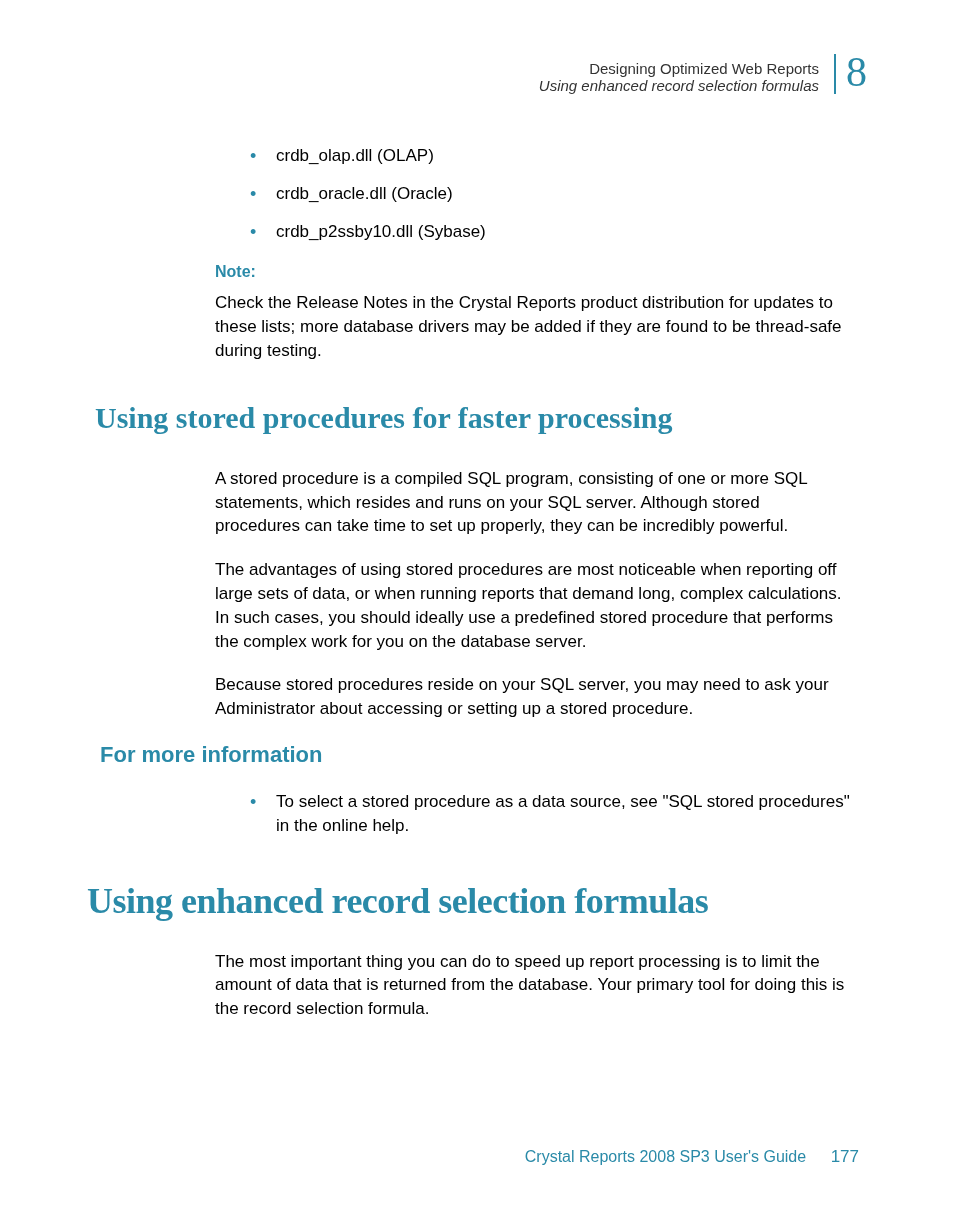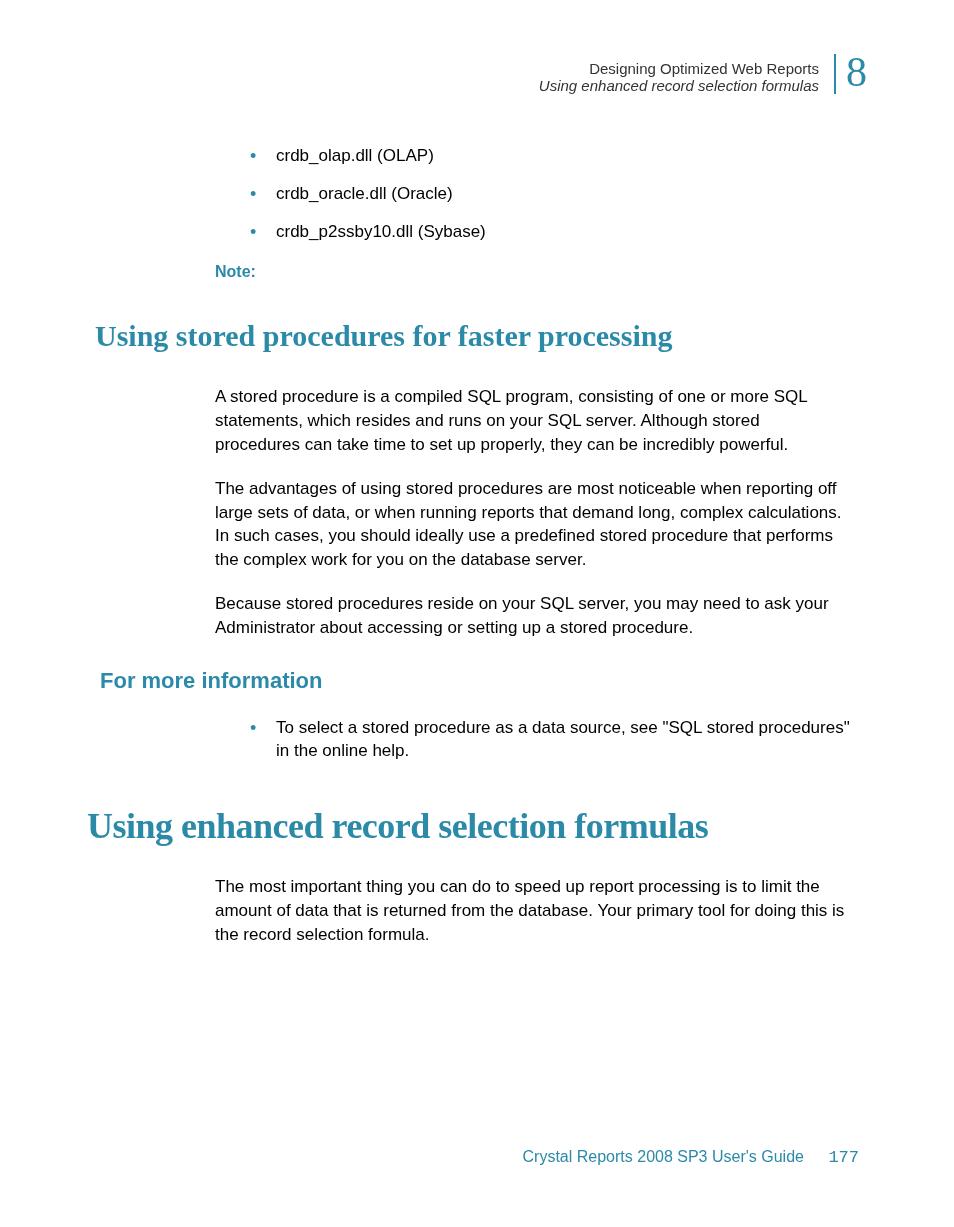--- a/index.html
+++ b/index.html
@@ -88,21 +88,21 @@
     font-size: 30px;
     font-weight: bold;
     margin-top: 38px;
     margin-bottom: 32px;
     margin-left: 0px;
   }
   .h3 {
     color: #2a8aa8;
     font-size: 22px;
     font-weight: bold;
-    margin-top: 28px;
+    margin-top: 21px;
     margin-bottom: 22px;
     margin-left: 5px;
   }
   .h1 {
     font-family: Georgia, 'Times New Roman', serif;
     color: #2a8aa8;
     font-size: 36px;
     font-weight: bold;
     margin-top: 42px;
     margin-bottom: 28px;
@@ -116,21 +116,20 @@
   .footer {
     position: absolute;
     bottom: 60px;
     right: 95px;
     font-size: 16px;
     color: #2a8aa8;
   }
   .footer .pagenum {
     margin-left: 20px;
     font-size: 17px;
-    font-family: Liberation Mono, monospace;
   }
 </style>
 </head>
 <body>
 
 <div class="page">
 
   <div class="header-area">
     <div class="header-line1">Designing Optimized Web Reports</div>
     <div class="header-line2">Using enhanced record selection formulas</div>
@@ -138,20 +137,21 @@
     <div class="chapter-num">8</div>
   </div>
 
   <ul class="bullet-list">
     <li>crdb_olap.dll (OLAP)</li>
     <li>crdb_oracle.dll (Oracle)</li>
     <li>crdb_p2ssby10.dll (Sybase)</li>
   </ul>
 
   <div class="note-label">Note:</div>
+  <div class="body-text">Check the Release Notes in the Crystal Reports product distribution for updates to these lists; more database drivers may be added if they are found to be thread-safe during testing.</div>
 
   <h2 class="h2">Using stored procedures for faster processing</h2>
 
   <div class="body-text">A stored procedure is a compiled SQL program, consisting of one or more SQL statements, which resides and runs on your SQL server. Although stored procedures can take time to set up properly, they can be incredibly powerful.</div>
   <div class="body-text">The advantages of using stored procedures are most noticeable when reporting off large sets of data, or when running reports that demand long, complex calculations. In such cases, you should ideally use a predefined stored procedure that performs the complex work for you on the database server.</div>
   <div class="body-text">Because stored procedures reside on your SQL server, you may need to ask your Administrator about accessing or setting up a stored procedure.</div>
 
   <h3 class="h3">For more information</h3>
 
   <ul class="bullet-list">

